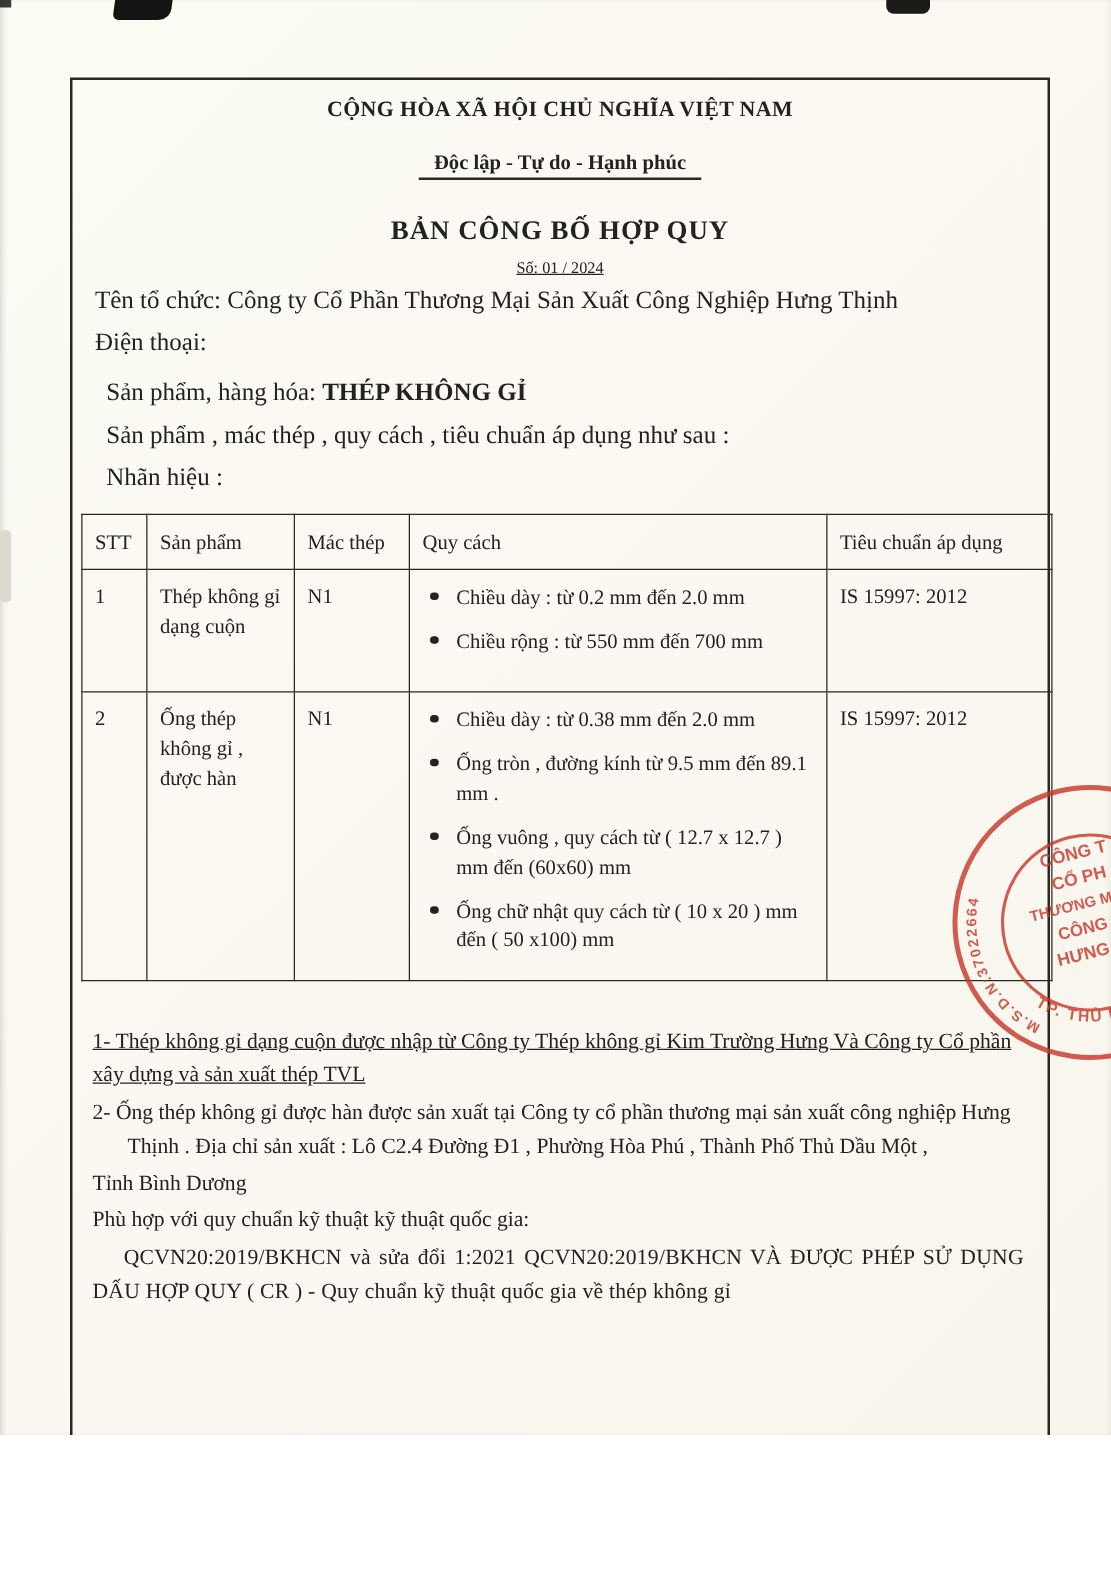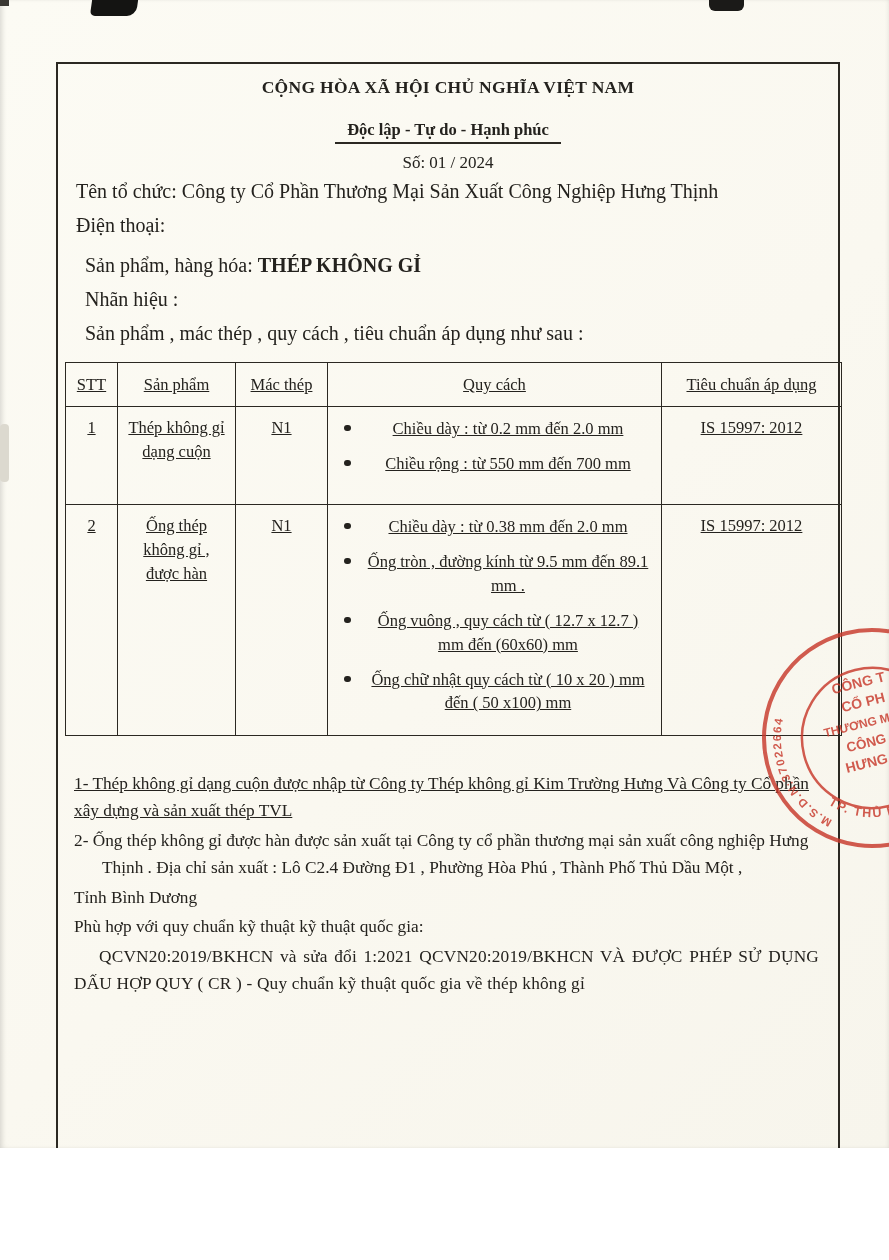--- a/index.html
+++ b/index.html
@@ -16,33 +16,33 @@
     position:absolute; left:56px; top:62px; width:784px; height:1088px;
     border:2px solid #2b2822; padding:13px 16px 0;
   }
   .center { text-align:center; }
   .nat-title { font-size:17.5px; font-weight:bold; letter-spacing:.3px; }
   .motto {
     display:inline-block; font-size:16.5px; font-weight:bold;
     padding:1px 12px 2px; border-bottom:2.5px solid #2b2822; margin-top:3px;text-align:center;
   }
   .doc-title { font-size:21.5px; font-weight:bold; letter-spacing:.8px; margin-top:28px; }
-  .doc-no { font-size:17px; margin-top:9px; }
+  .doc-no { font-size:13px; margin-top:9px;text-decoration:underline; }
   .info { margin-top:0; font-size:20px; line-height:1.6; padding:0 2px; }
   .info p { margin:2px 0; }
   .info .indent { padding-left:9px; }
   .info .gap-top { margin-top:8px; }
   .b { font-weight:bold; }
   table.spec {
     width:776px; margin-left:-9px; margin-top:13px;
     border-collapse:collapse; font-size:16.5px; table-layout:fixed;
   }
   table.spec th, table.spec td {
     border:1.7px solid #2b2822; padding:9px 10px; vertical-align:top;
-    font-weight:normal; text-align:center; line-height:1.45;text-decoration:underline;
+    font-weight:normal; text-align:left; line-height:1.45;
   }
   table.spec th { height:40px; padding-top:10px; }
   .col-stt{width:52px} .col-sp{width:118px} .col-mt{width:92px} .col-qc{width:334px} .col-tc{width:180px}
   td.c { text-align:center; }
   td.just { text-align:justify; }
   .row1 td { height:98px; }
   .qc-list { list-style:none; margin:0; padding:0; }
   .qc-list li { position:relative; padding-left:27px; margin:1px 0 11px; }
   .qc-list li::before {
     content:""; position:absolute; left:6px; top:8px;
@@ -70,29 +70,30 @@
 </head>
 <body>
 
 <div class="page">
 
   <div class="frame">
 
     <div class="center">
       <div class="nat-title">CỘNG HÒA XÃ HỘI CHỦ NGHĨA VIỆT NAM</div><br>
       <span class="motto">Độc lập - Tự do - Hạnh phúc</span>
+      <div class="doc-title">BẢN CÔNG BỐ HỢP QUY</div>
       <div class="doc-no">Số: 01 / 2024</div>
     </div>
 
     <div class="info">
       <p>Tên tổ chức: Công ty Cổ Phần Thương Mại Sản Xuất Công Nghiệp Hưng Thịnh</p>
       <p>Điện thoại:</p>
       <p class="indent gap-top"><span>Sản phẩm, hàng hóa: </span><span class="b">THÉP KHÔNG GỈ</span></p>
+      <p class="indent">Sản phẩm , mác thép , quy cách , tiêu chuẩn áp dụng như sau :</p>
       <p class="indent">Nhãn hiệu :</p>
-      <p class="indent">Sản phẩm , mác thép , quy cách , tiêu chuẩn áp dụng như sau :</p>
     </div>
 
     <table class="spec">
       <colgroup>
         <col class="col-stt">
           <col class="col-sp">
           <col class="col-mt">
           <col class="col-qc">
           <col class="col-tc">
       </colgroup>

